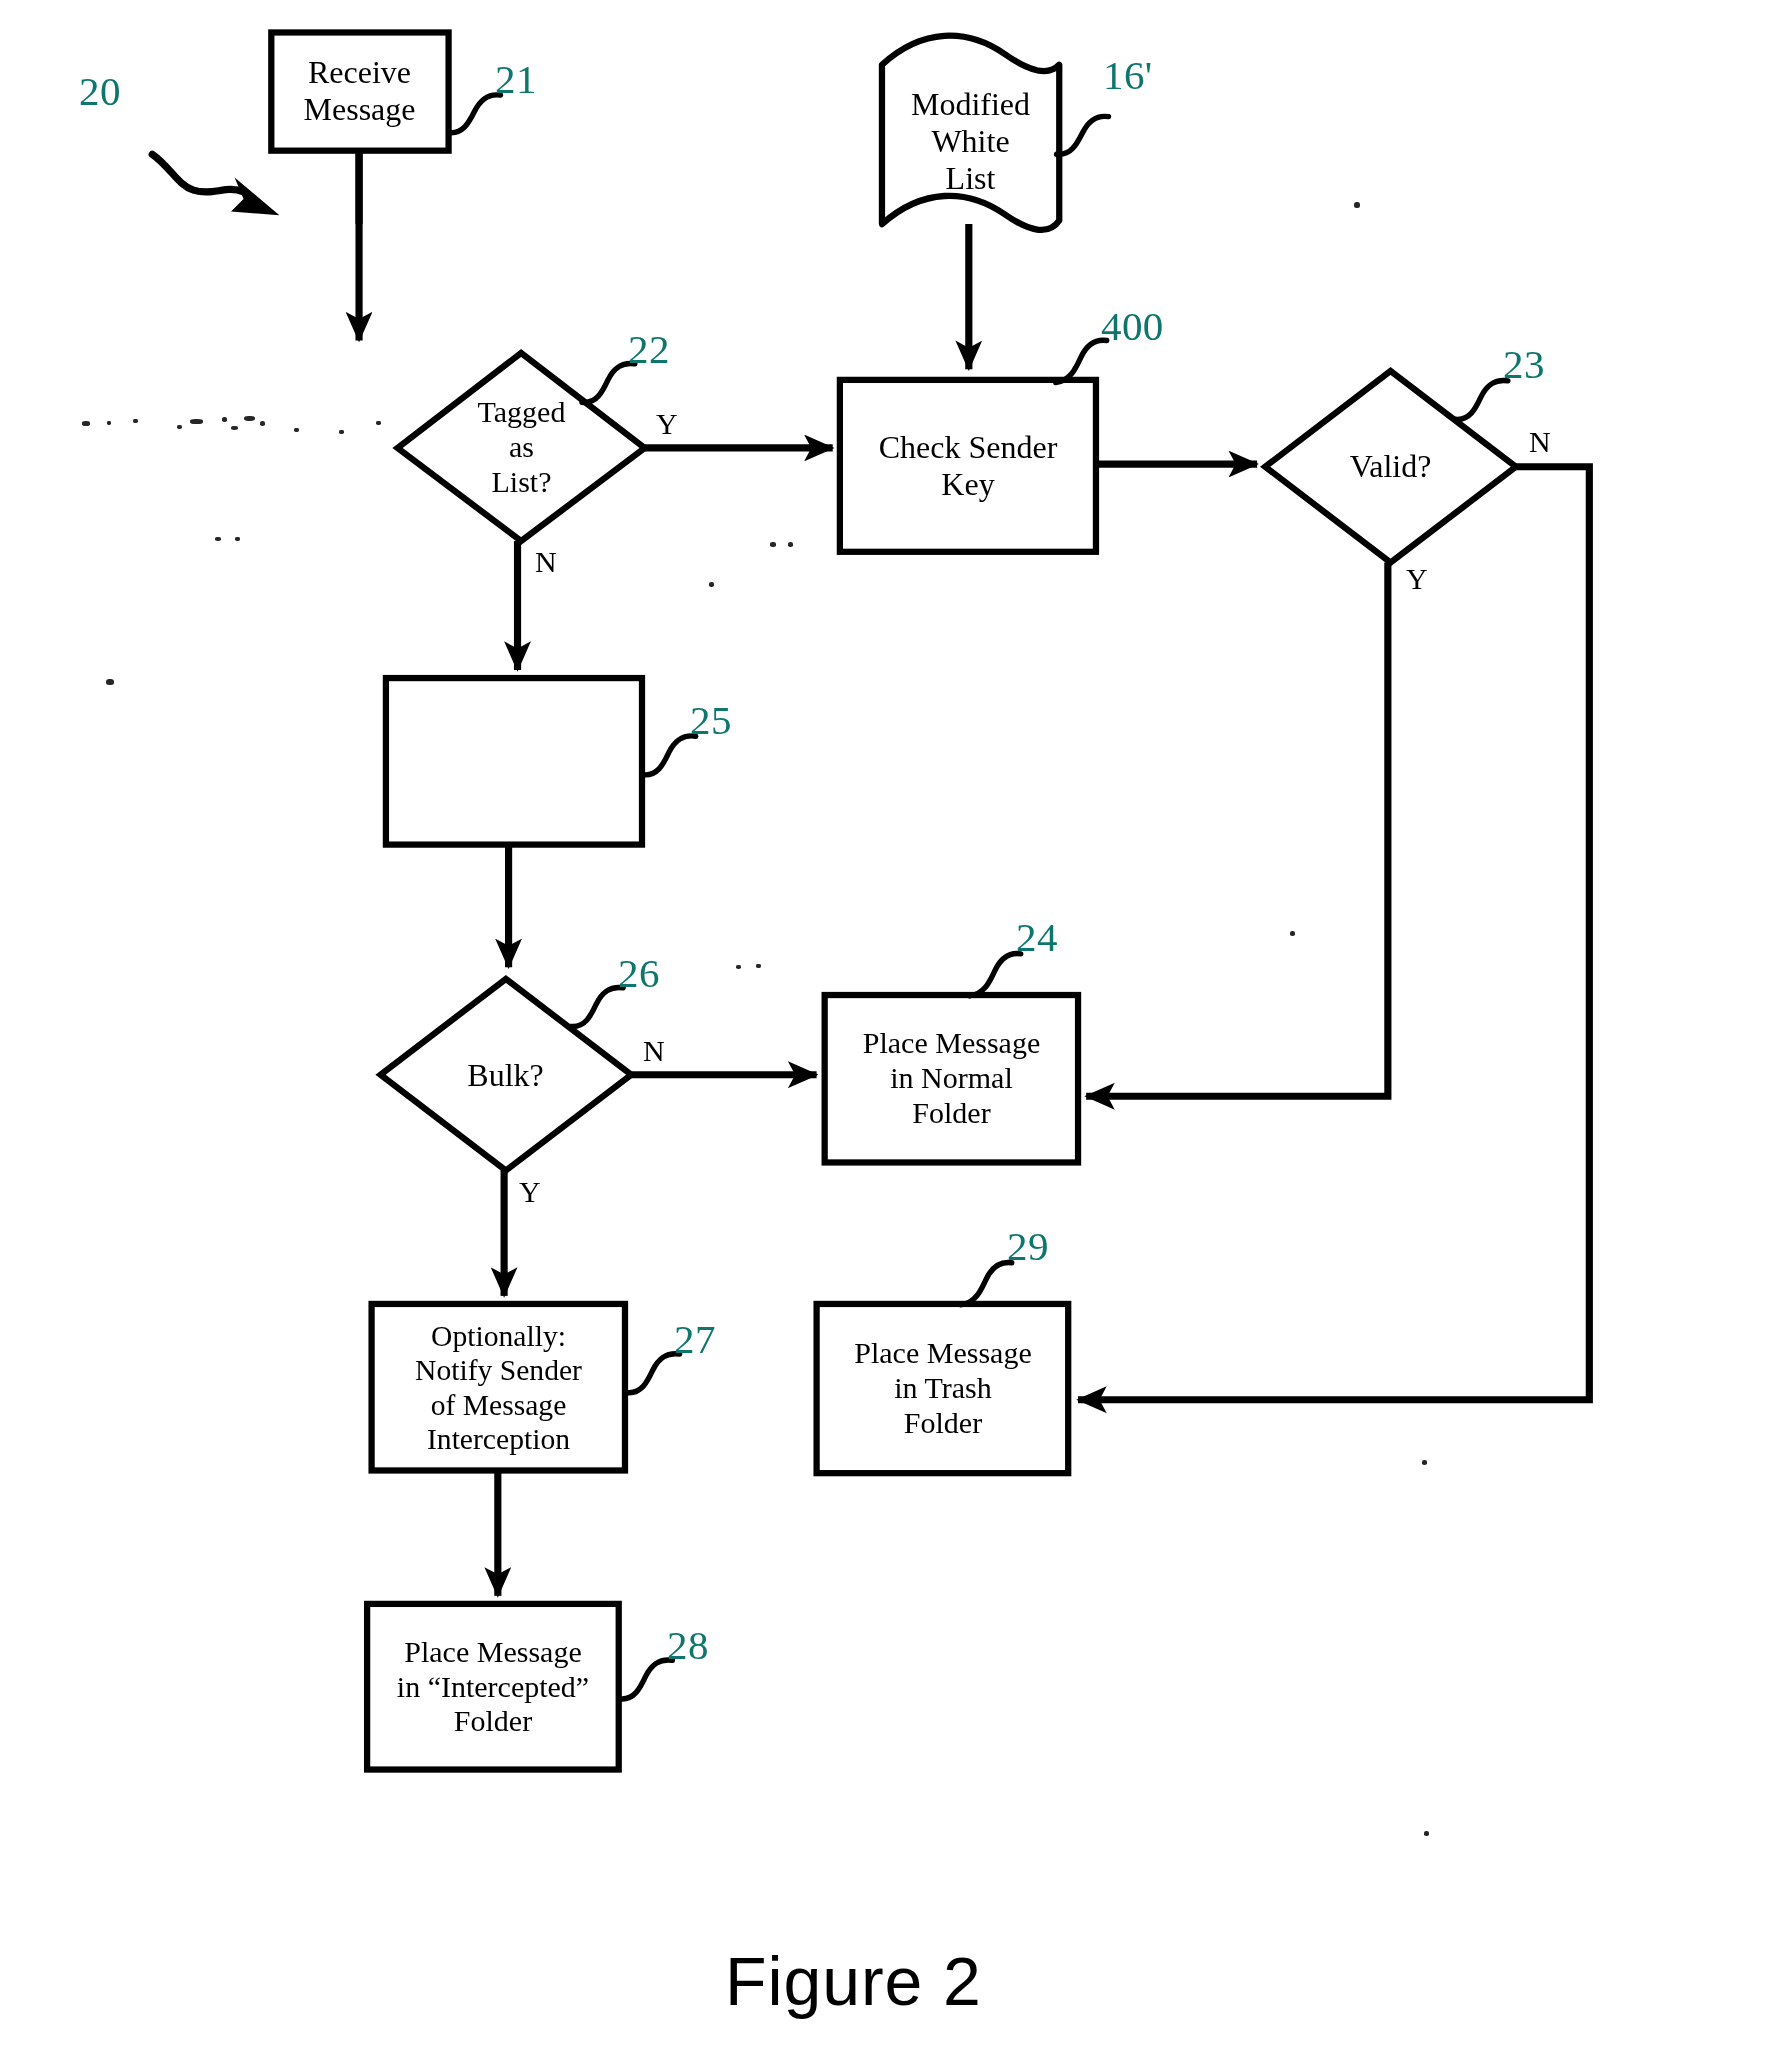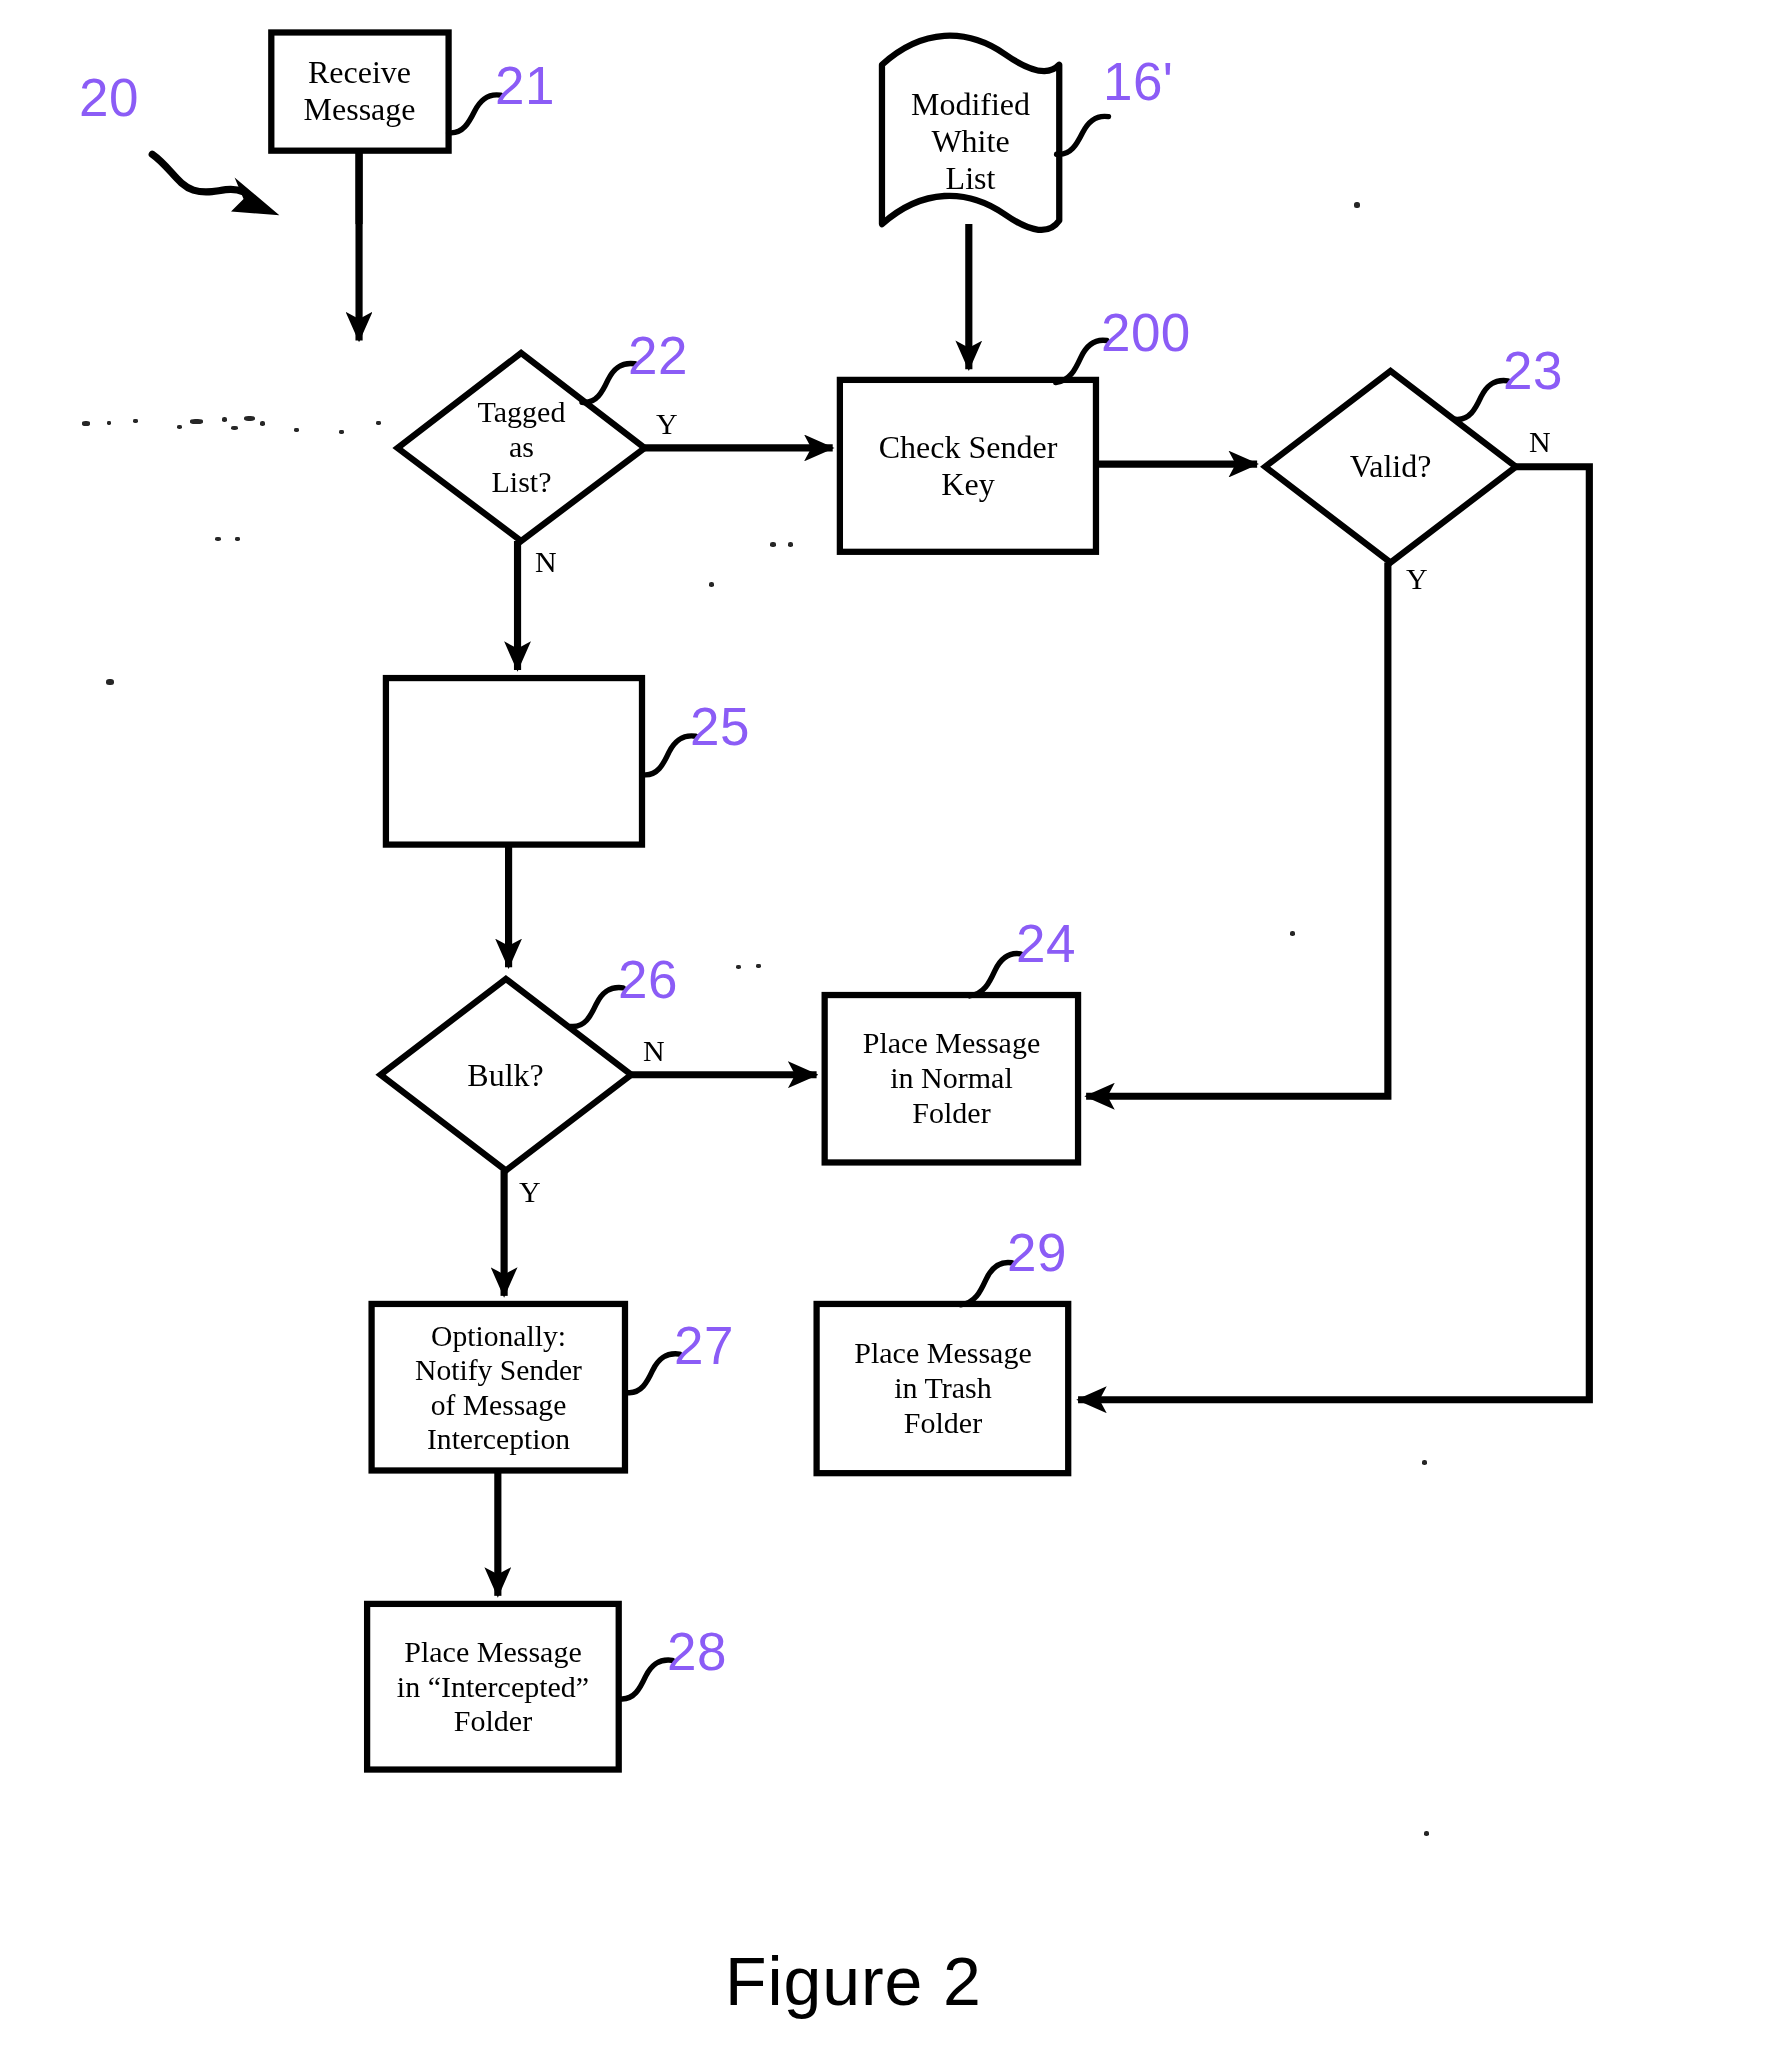--- a/index.html
+++ b/index.html
@@ -34,23 +34,23 @@
     justify-content: center;
     text-align: center;
     line-height: 1.16;
     font-family: "Liberation Serif", "DejaVu Serif", serif;
     color: #000;
     white-space: pre-line;
     pointer-events: none;
   }
   .ref-num {
     position: absolute;
-    font-family: Liberation Sans, sans-serif;
-    font-size: 53px;
-    color: #8b5cf6;
+    font-family: Liberation Serif, serif;
+    font-size: 41px;
+    color: #0f766e;
     letter-spacing: 0.4px;
   }
   .branch-label {
     position: absolute;
     font-family: "Liberation Serif", "DejaVu Serif", serif;
     font-size: 30px;
     color: #000;
   }
   .fig-caption {
     position: absolute;
@@ -187,21 +187,21 @@
 Folder</div>
 
   <div class="node-label" style="left:367px; top:1604px; width:252px; height:166px; font-size:30px;">Place Message
 in “Intercepted”
 Folder</div>
 
   <div class="ref-num" style="left:79px; top:67px;">20</div>
   <div class="ref-num" style="left:495px; top:55px;">21</div>
   <div class="ref-num" style="left:1103px; top:51px;">16'</div>
   <div class="ref-num" style="left:628px; top:325px;">22</div>
-  <div class="ref-num" style="left:1101px; top:302px;">200</div>
+  <div class="ref-num" style="left:1101px; top:302px;">400</div>
   <div class="ref-num" style="left:1503px; top:340px;">23</div>
   <div class="ref-num" style="left:690px; top:696px;">25</div>
   <div class="ref-num" style="left:618px; top:949px;">26</div>
   <div class="ref-num" style="left:1016px; top:913px;">24</div>
   <div class="ref-num" style="left:674px; top:1315px;">27</div>
   <div class="ref-num" style="left:1007px; top:1222px;">29</div>
   <div class="ref-num" style="left:667px; top:1621px;">28</div>
 
   <div class="branch-label" style="left:656px; top:407px;">Y</div>
   <div class="branch-label" style="left:535px; top:545px;">N</div>

